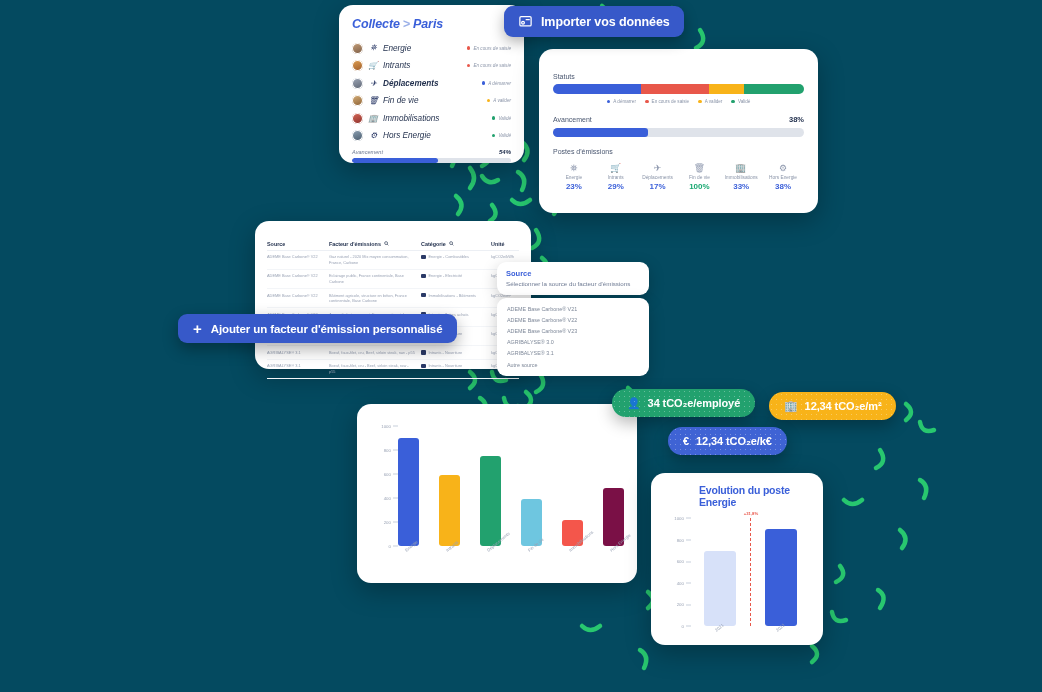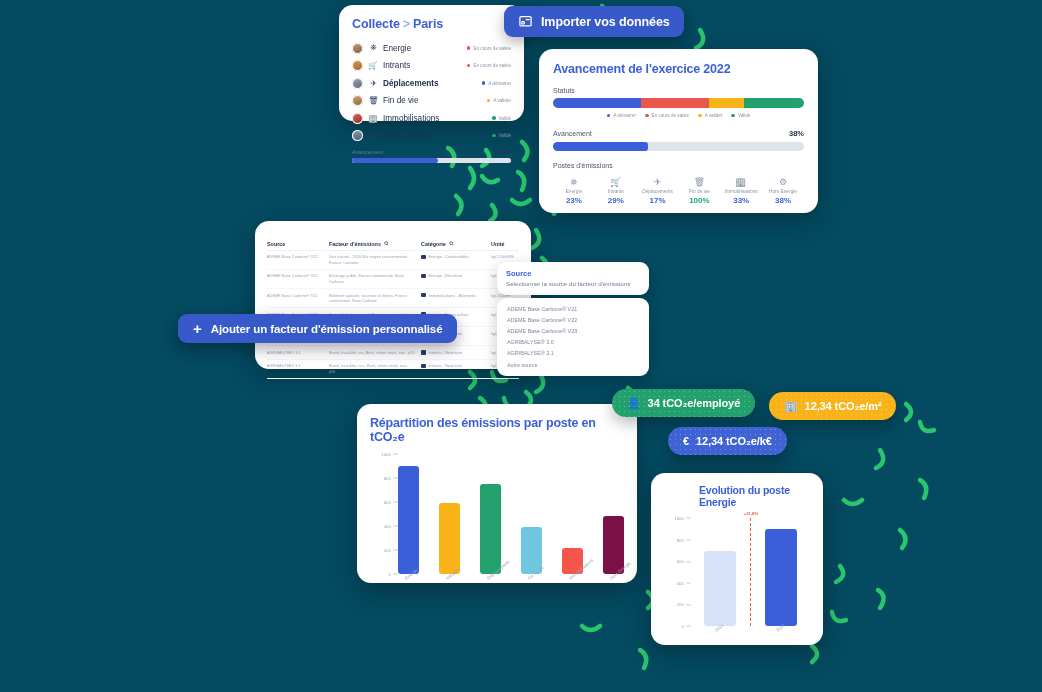--- a/index.html
+++ b/index.html
@@ -12,21 +12,21 @@
   .confetti { position:absolute; inset:0; pointer-events:none; z-index:0; }
   .card {
     position:absolute;
     background:#ffffff;
     border-radius:14px;
     box-shadow:0 8px 26px rgba(0,0,0,.28);
     z-index:2;
   }
 
   
-  #card-collecte { left:339px; top:5px; width:185px; height:116px; padding:12px 13px 10px; }
+  #card-collecte { left:339px; top:5px; width:185px; height:158px; padding:12px 13px 10px;font-style:italic; }
   .crumb { font-size:12.5px; font-weight:bold; color:#3a5fd9; letter-spacing:-.1px; }
   .crumb .sep { color:#9bb0e8; font-weight:bold; margin:0 3px; }
   .collecte-list { margin-top:9px; }
   .crow { display:flex; align-items:center; height:16px; margin-bottom:1.5px; }
   .avatar { width:11px; height:11px; border-radius:50%; flex:0 0 auto; margin-right:5px;
             background:linear-gradient(160deg,#c7a07a,#7a5c45); box-shadow:0 0 0 1px #fff inset; }
   .av2{background:linear-gradient(160deg,#e0a050,#9c5a2a);}
   .av3{background:linear-gradient(160deg,#9fa8b8,#5c6472);}
   .av4{background:linear-gradient(160deg,#d8b07a,#8a6034);}
   .av5{background:linear-gradient(160deg,#d86a5a,#8a2f2a);}
@@ -262,21 +262,20 @@
     <svg width="15" height="15" viewBox="0 0 24 24" fill="none" stroke="#fff" stroke-width="2" stroke-linecap="round" stroke-linejoin="round">
       <rect x="3" y="4" width="18" height="15" rx="2"></rect>
         <circle cx="8" cy="14" r="2.2"></circle>
         <path d="M13 9h5"></path>
     </svg>
   </span>
   <span>Importer vos données</span>
 </div>
 
 <div class="card" id="card-avancement">
-  <div class="h2">Avancement de l'exercice 2022</div>
   <div class="sec-t">Statuts</div>
   <div class="statut-bar" id="statut-bar">
       <div style="width: 35%; background: rgb(58, 95, 217);"></div>
       <div style="width: 27%; background: rgb(232, 87, 74);"></div>
       <div style="width: 14%; background: rgb(248, 179, 25);"></div>
       <div style="width: 24%; background: rgb(34, 161, 110);"></div>
     </div>
   <div class="legend" id="statut-legend">
       <div class="li"><span class="dot" style="background:#3a5fd9"></span>A démarrer</div>
       <div class="li"><span class="dot" style="background:#e8574a"></span>En cours de saisie</div>
@@ -431,21 +430,20 @@
       <div class="dd-item">ADEME Base Carbone® V21</div>
       <div class="dd-item">ADEME Base Carbone® V22</div>
       <div class="dd-item">ADEME Base Carbone® V23</div>
       <div class="dd-item">AGRIBALYSE® 3.0</div>
       <div class="dd-item">AGRIBALYSE® 3.1</div>
       <div class="dd-item">Autre source</div>
     </div>
 </div>
 
 <div class="card" id="card-repartition">
-  <div class="h2">Répartition des émissions par poste en tCO₂e</div>
   <div class="chart-wrap">
     <div class="yaxis" id="rep-yaxis">
         <div class="ytick" style="top: 100%;">0</div>
         <div class="ytick" style="top: 80%;">200</div>
         <div class="ytick" style="top: 60%;">400</div>
         <div class="ytick" style="top: 40%;">600</div>
         <div class="ytick" style="top: 20%;">800</div>
         <div class="ytick" style="top: 0%;">1000</div>
       </div>
     <div class="bars" id="rep-bars">

